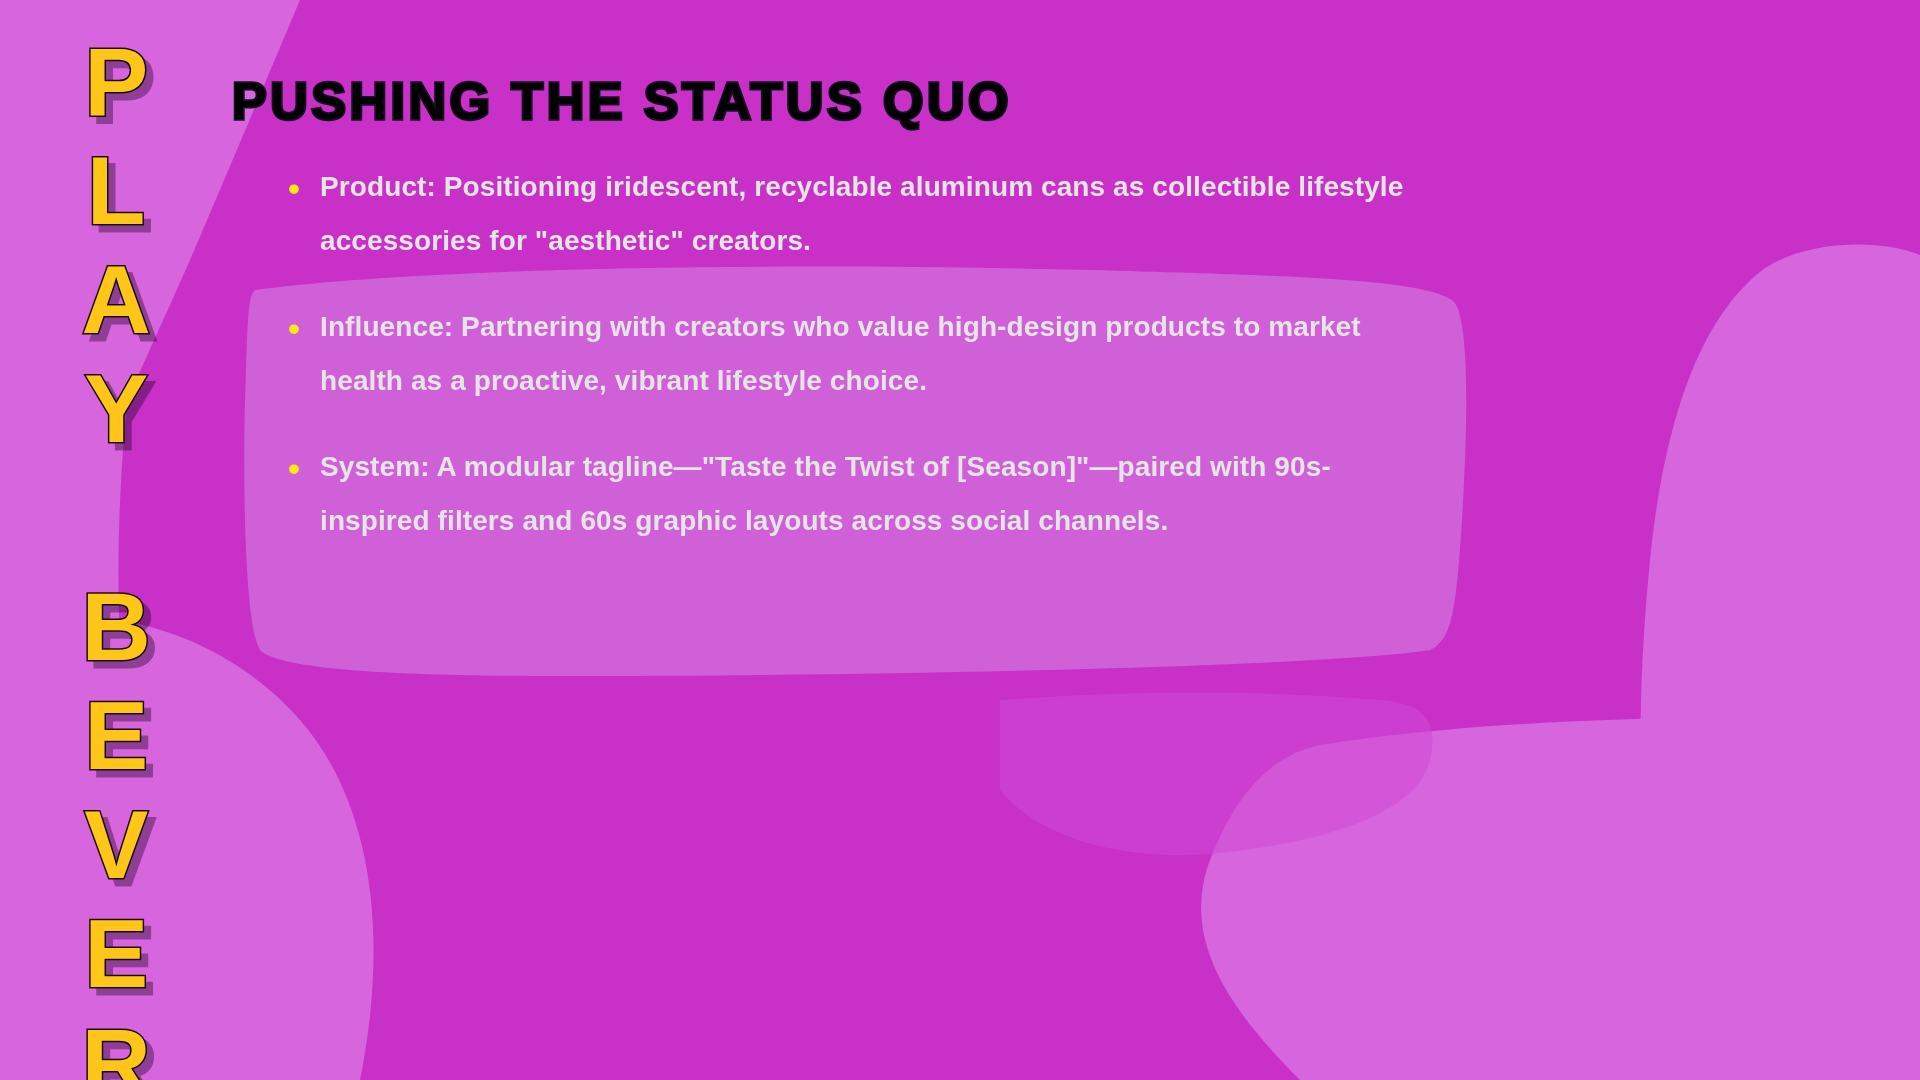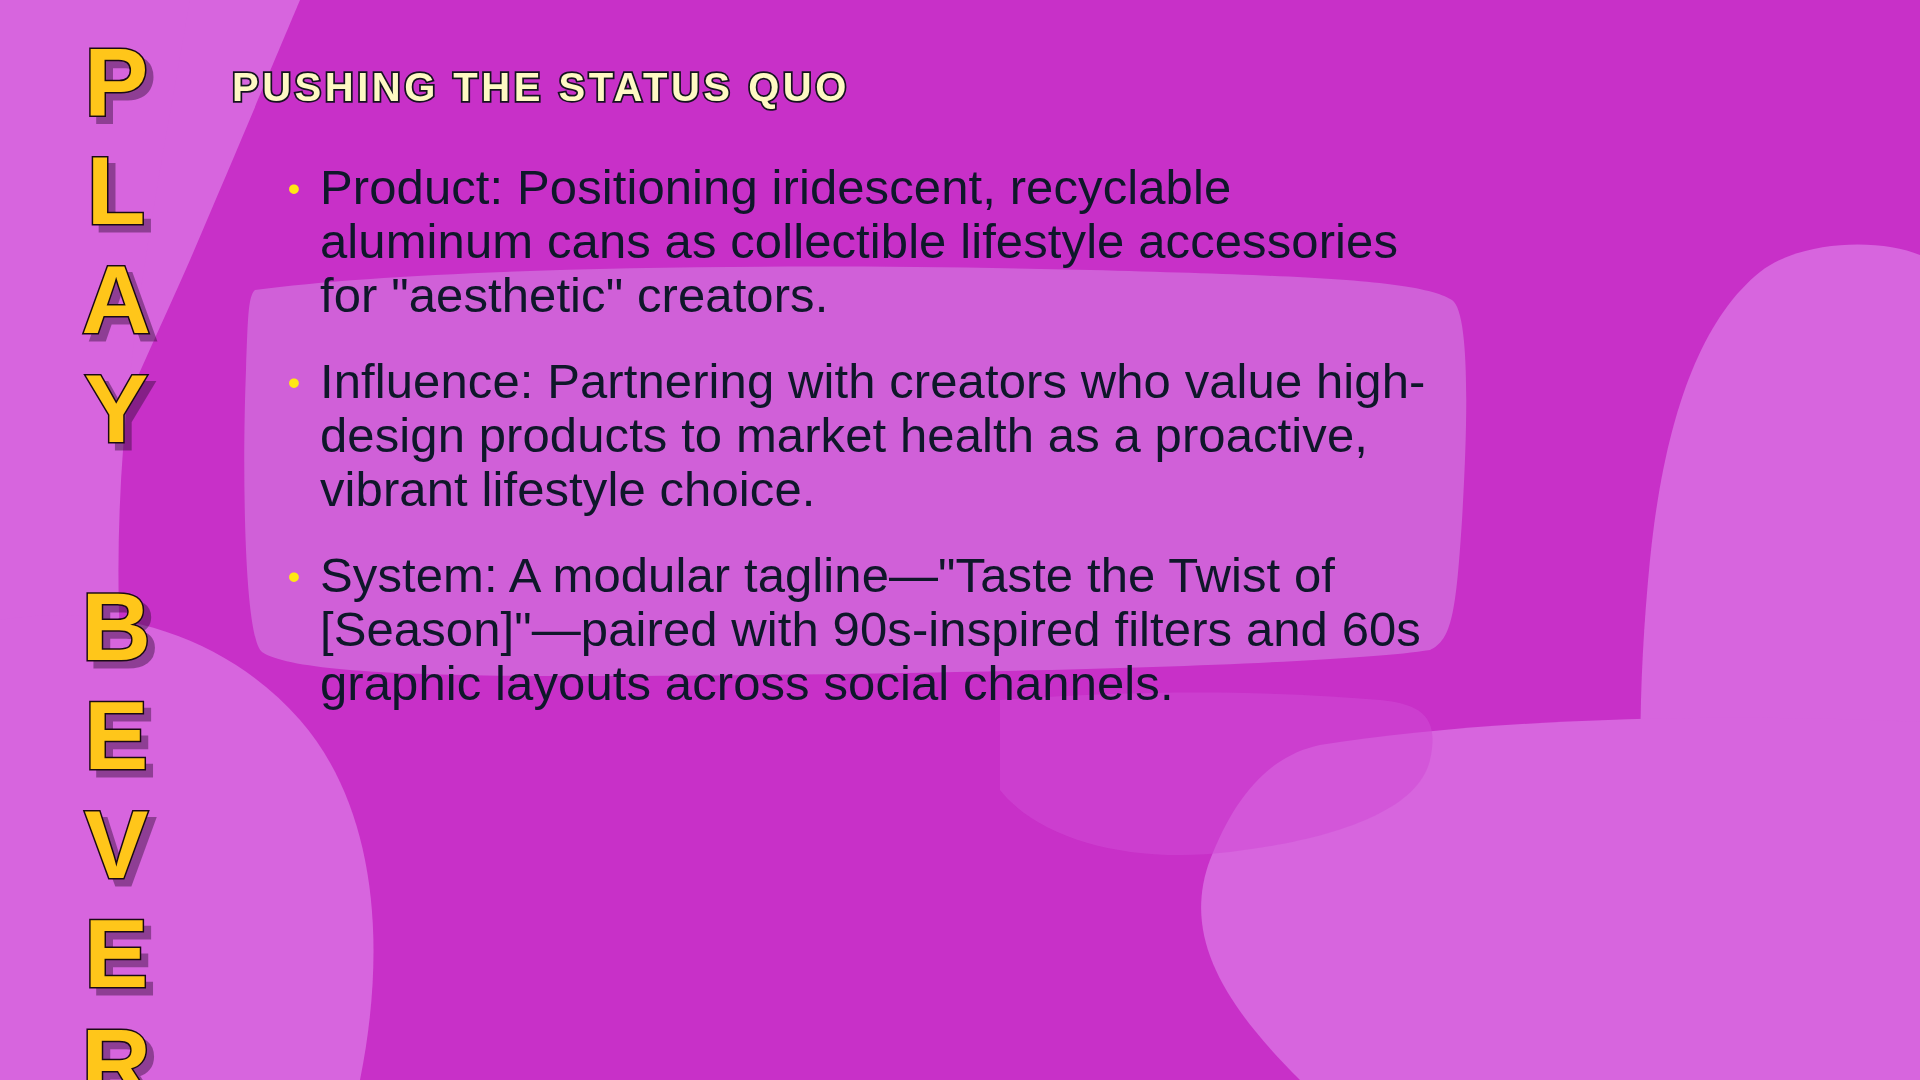--- a/index.html
+++ b/index.html
@@ -63,24 +63,24 @@
     transform: scaleY(1.0);
   }
 
   
   #title {
     position: absolute;
     left: 232px;
     top: 40px;
     font-family: "Liberation Sans", sans-serif;
     font-weight: bold;
-    font-size: 40px;
+    font-size: 52px;
     line-height: 1;
     letter-spacing: 3.5px;
-    color: #fef9c3;
+    color: #000000;
     -webkit-text-stroke: 3.5px #14131f;
     paint-order: stroke fill;
     white-space: nowrap;
     text-transform: uppercase;
   }
 
   
   #body {
     position: absolute;
     left: 288px;
@@ -99,24 +99,24 @@
     width: 32px;
     color: #ffe814;
     font-size: 34px;
     line-height: 56px;
     text-align: left;
     font-weight: bold;
   }
 
   .bullet-text {
     flex: 1 1 auto;
-    color: #0f172a;
+    color: #e5e5e5;
     font-family: "Liberation Sans", sans-serif;
-    font-weight: normal;
-    font-size: 49px;
+    font-weight: bold;
+    font-size: 28px;
     line-height: 54px;
     letter-spacing: 0.1px;
   }
 </style>
 </head>
 <body>
 
 <div id="slide">
 
   <div class="bg-layer">

